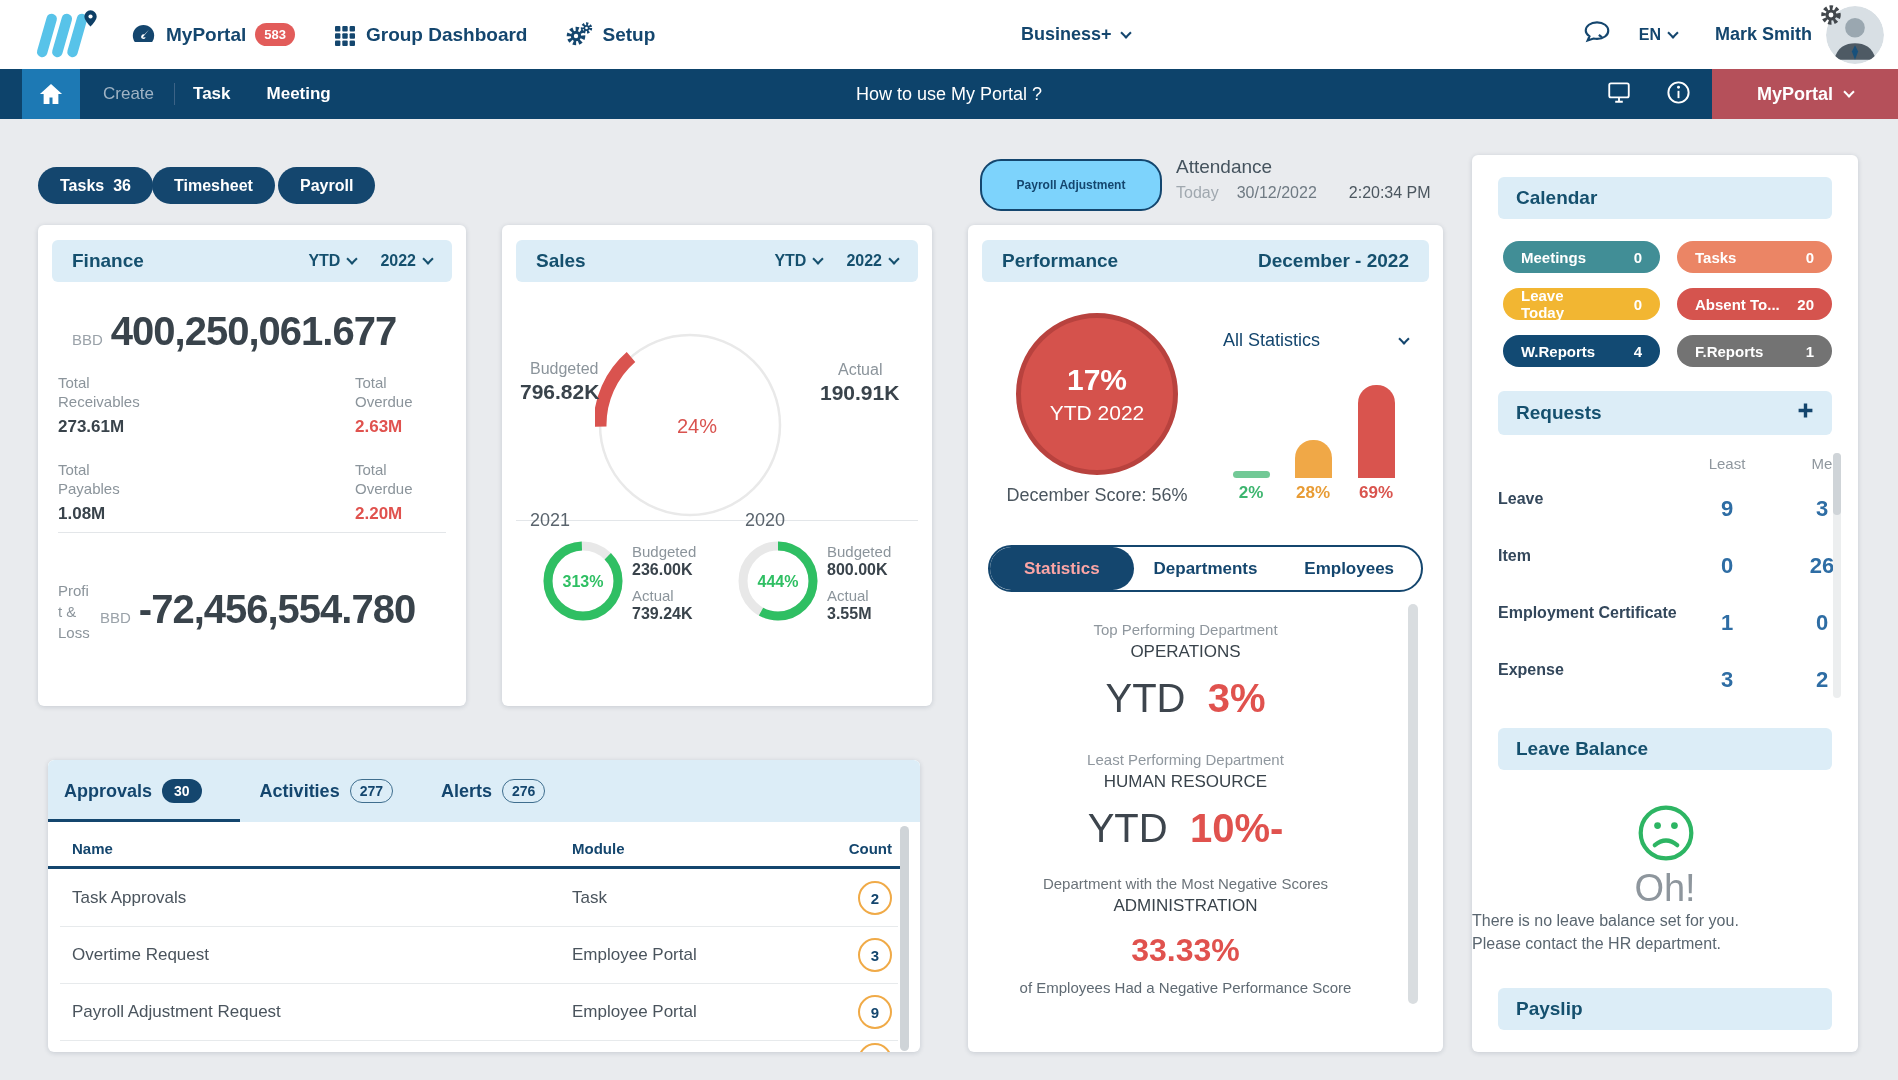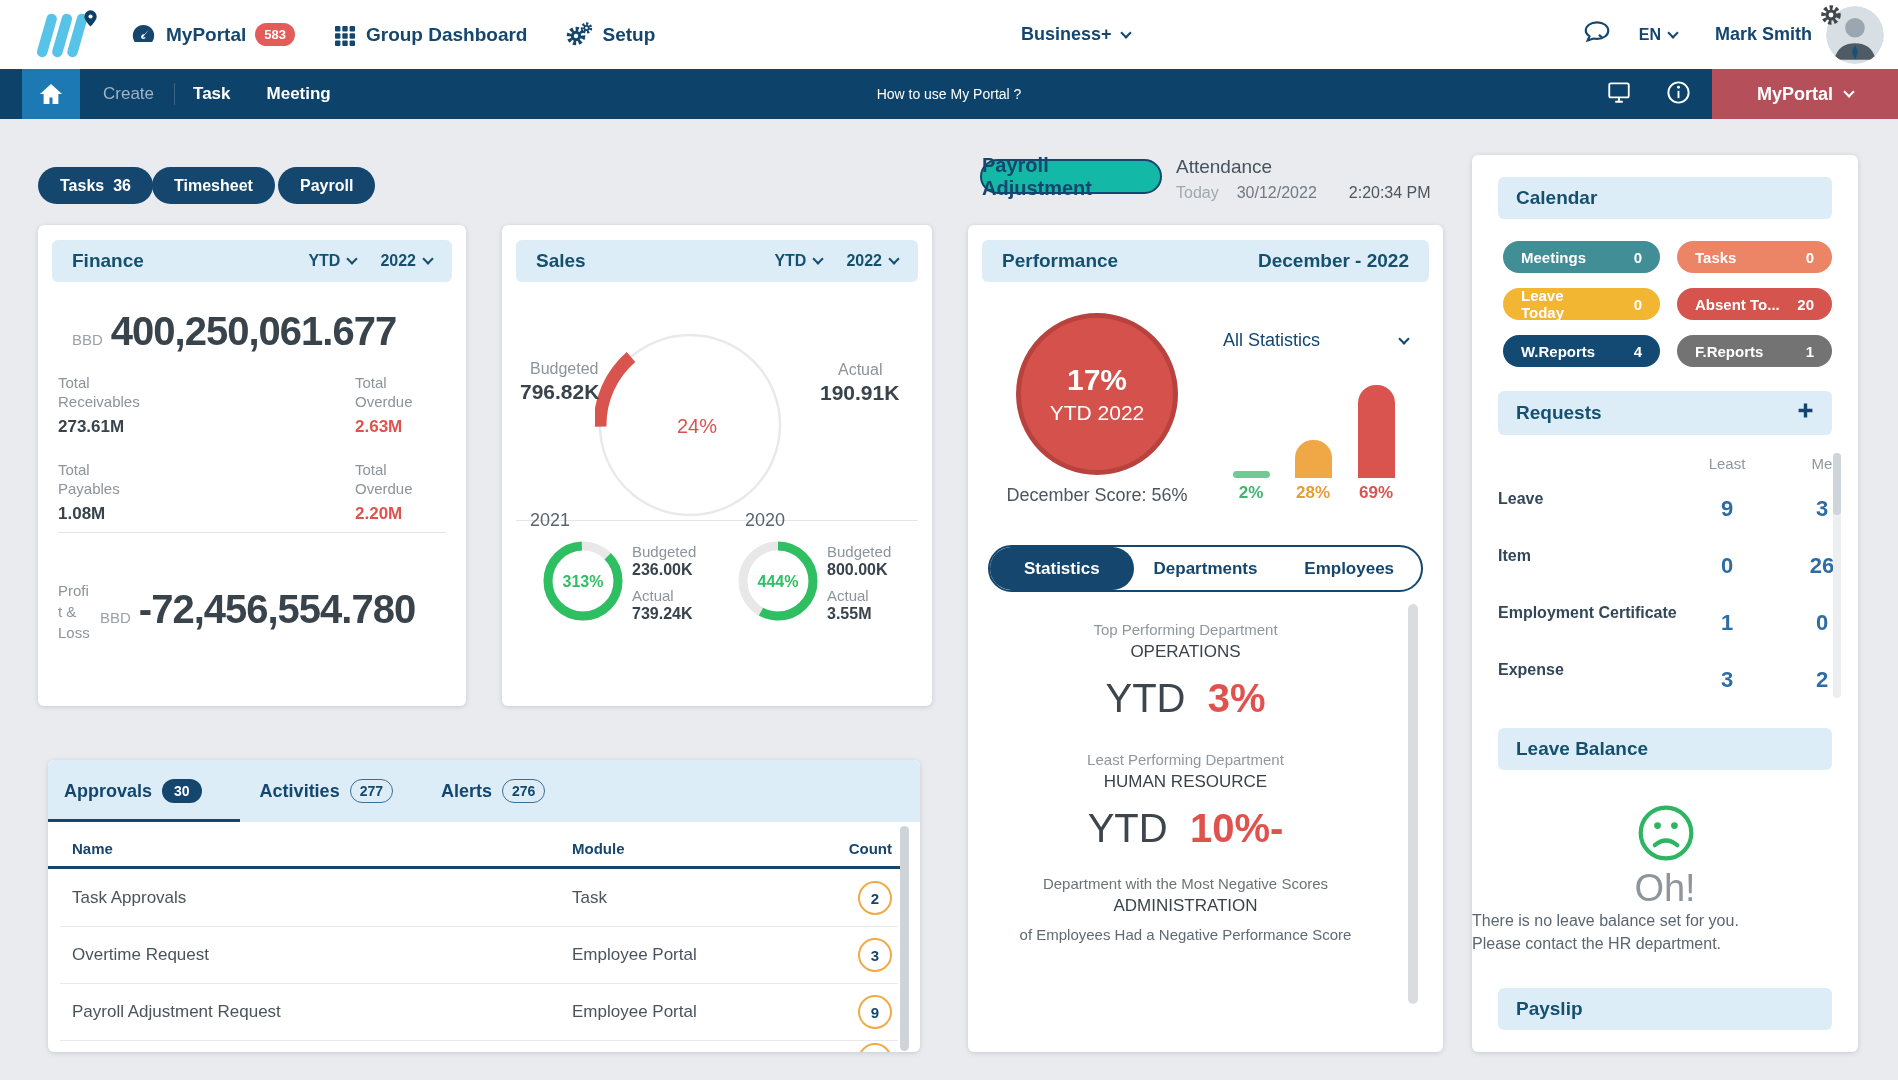--- a/index.html
+++ b/index.html
@@ -28,21 +28,21 @@
   .navbar { position:absolute; left:0; top:69px; width:1898px; height:50px; background:#0d436b; z-index:4; }
   .notch { position:absolute; left:200px; top:-11px; width:0; height:0;
            border-left:12px solid transparent; border-right:12px solid transparent; border-bottom:11px solid #0d436b; }
   .home-tile { position:absolute; left:22px; top:0; width:58px; height:50px; background:#1d79b4;
                display:flex; align-items:center; justify-content:center; cursor:pointer; }
   .nb-left { position:absolute; left:103px; top:0; height:50px; display:flex; align-items:center; }
   .nb-create { color:#9fb3c4; font-size:17px; cursor:pointer; }
   .nb-sep { width:1px; height:22px; background:#3c6386; margin:0 18px 0 20px; }
   .nb-link { color:#fff; font-size:17px; font-weight:bold; margin-right:36px; cursor:pointer; }
   .nb-help { position:absolute; left:0; right:0; top:0; height:50px; display:flex; align-items:center; justify-content:center;
-             color:#fff; font-size:14px; pointer-events:none; }
+             color:#fff; font-size:18px; pointer-events:none; }
   .nb-help span { pointer-events:auto; cursor:pointer; }
   .nb-icons { position:absolute; right:206px; top:0; height:50px; display:flex; align-items:center; gap:32px; }
   .portal-btn { position:absolute; right:0; top:0; width:186px; height:50px; background:#b5505a; color:#fff;
                 display:flex; align-items:center; justify-content:center; gap:12px; font-size:18px; font-weight:bold; cursor:pointer; }
 
   
   .card { position:absolute; background:#fff; border-radius:6px; box-shadow:0 1px 5px rgba(20,40,60,.16); }
   .strip { position:absolute; left:14px; right:14px; top:15px; height:42px; background:#dcedf7; border-radius:6px;
            display:flex; align-items:center; padding:0 20px; color:#15506e; font-size:19px; font-weight:bold; }
   .strip .right { margin-left:auto; display:flex; align-items:center; gap:24px; font-size:16px; }
@@ -87,42 +87,42 @@
   .tbl-line { position:absolute; left:0; top:106px; width:857px; height:3px; background:#14466e; }
   .appr-row { position:absolute; left:0; width:857px; height:56px; cursor:pointer; }
   .appr-row .nm { position:absolute; left:24px; top:18px; font-size:17px; color:#4a545d; }
   .appr-row .md { position:absolute; left:524px; top:18px; font-size:17px; color:#4a545d; }
   .cnt-circle { position:absolute; left:810px; top:11px; width:34px; height:34px; border:2px solid #f0aa47; border-radius:50%;
                 display:flex; align-items:center; justify-content:center; color:#14466e; font-size:15px; font-weight:bold; }
   .row-div { position:absolute; left:12px; width:838px; height:1px; background:#e7eaec; }
   .vscroll { position:absolute; border-radius:5px; background:#cfd4d8; }
 
   
-  .pa-btn { position:absolute; left:980px; top:159px; width:182px; height:35px; border:2px solid #14466e; border-radius:21px;
-            background:#14b8a6; display:flex; align-items:center; justify-content:center;
-            color:#14466e; font-size:20px; font-weight:bold; cursor:pointer; }
+  .pa-btn { position:absolute; left:980px; top:159px; width:182px; height:52px; border:2px solid #14466e; border-radius:21px;
+            background:#7dd3fc; display:flex; align-items:center; justify-content:center;
+            color:#14466e; font-size:12px; font-weight:bold; cursor:pointer; }
   .att-title { position:absolute; left:1176px; top:156px; color:#45535e; font-size:19px; }
   .att-sub { position:absolute; left:1176px; top:184px; display:flex; gap:18px; font-size:16px; }
 
   
   .perf-circle { position:absolute; left:48px; top:88px; width:162px; height:162px; border-radius:50%;
                  background:#d5524c; border:5px solid #b8423e; display:flex; flex-direction:column;
                  align-items:center; justify-content:center; color:#fff; }
   .perf-circle .p1 { font-size:30px; font-weight:bold; }
   .perf-circle .p2 { font-size:21px; margin-top:4px; }
   .perf-score { position:absolute; left:9px; top:260px; width:240px; text-align:center; color:#4b565f; font-size:18px; }
   .dept-drop { position:absolute; left:255px; top:105px; width:185px; display:flex; justify-content:space-between;
                align-items:center; color:#14466e; font-size:18px; cursor:pointer; }
   .bar { position:absolute; border-radius:18px 18px 0 0; }
   .bar-lab { position:absolute; top:258px; width:60px; text-align:center; font-size:17px; font-weight:bold; }
   .ptabs { position:absolute; left:20px; top:320px; width:435px; height:47px; border:2px solid #14466e; border-radius:24px;
            display:flex; background:#fff; }
   .ptab { flex:1; display:flex; align-items:center; justify-content:center; color:#14466e; font-size:17px; font-weight:bold;
           cursor:pointer; border-radius:24px; }
-  .ptab.active { background:#14466e; color:#ffffff; }
+  .ptab.active { background:#14466e; color:#fca5a5; }
   .stat-block { position:absolute; left:0; width:435px; text-align:center; }
   .stat-lab { color:#8f979e; font-size:15px; }
   .stat-dept { color:#39434b; font-size:17px; margin-top:4px; }
   .stat-ytd { color:#3d454d; font-size:40px; }
   .stat-red { color:#e0524e; font-weight:bold; }
   .stat-big-red { color:#e0524e; font-size:32px; font-weight:bold; }
   .stat-foot { color:#5f6a73; font-size:15px; }
 
   
   .side-panel { position:absolute; left:1472px; top:155px; width:386px; height:897px; background:#fff;
@@ -470,20 +470,21 @@
   <div class="stat-block" style="top:526px;">
     <div class="stat-lab">Least Performing Department</div>
     <div class="stat-dept">HUMAN RESOURCE</div>
     <div class="stat-ytd" style="margin-top:14px;">
       <span>YTD</span>&nbsp;&nbsp;<span class="stat-red">10%-</span>
     </div>
   </div>
   <div class="stat-block" style="top:650px;">
     <div class="stat-lab" style="color:#6b7379;">Department with the Most Negative Scores</div>
     <div class="stat-dept">ADMINISTRATION</div>
+    <div class="stat-big-red" style="margin-top:16px;">33.33%</div>
     <div class="stat-foot" style="margin-top:10px;">of Employees Had a Negative Performance Score</div>
   </div>
 
   <div class="vscroll" style="left:440px; top:379px; width:10px; height:400px; background:#d9dde0;"></div>
 </div>
 
 <div class="side-panel">
 
   <div class="side-strip" style="top:22px;">
     <span>Calendar</span>

